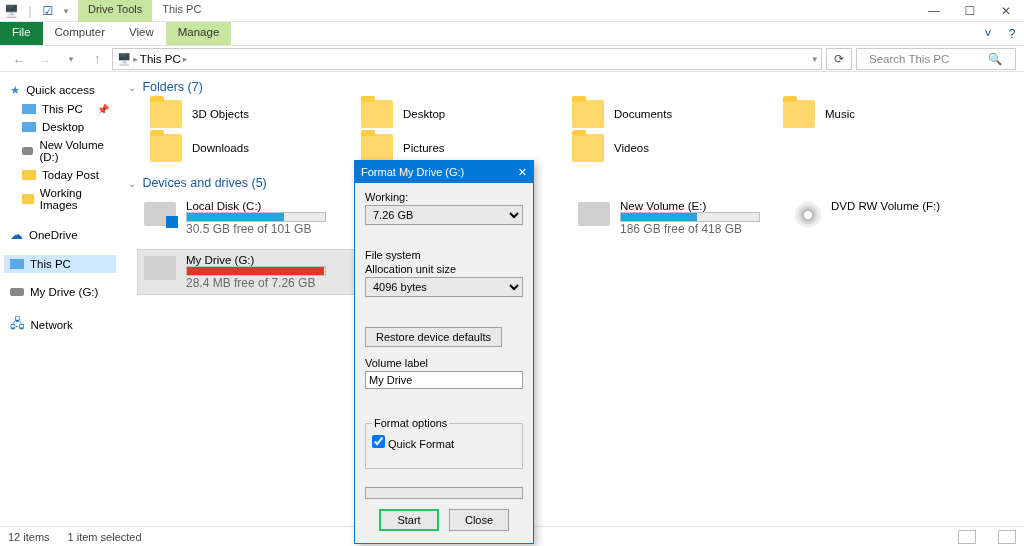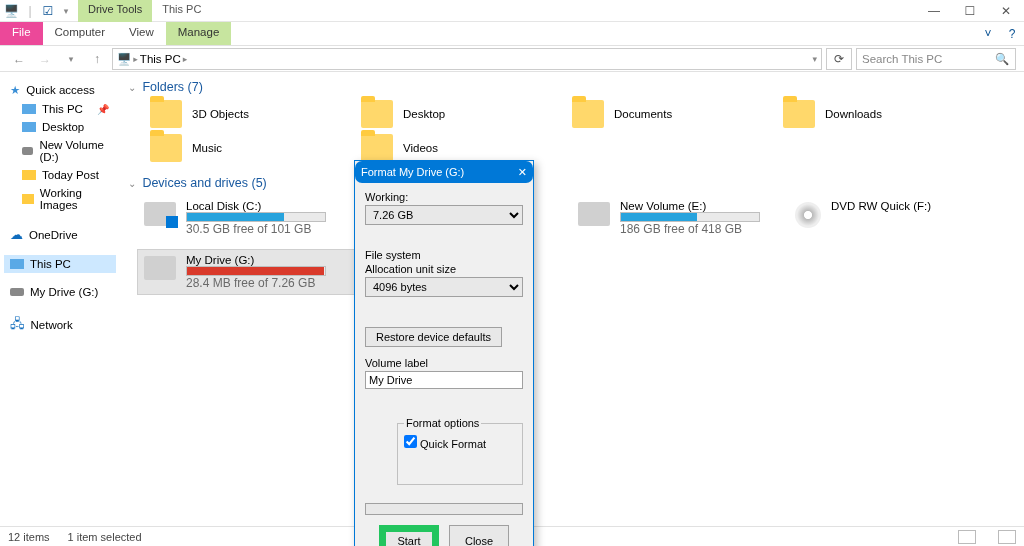--- a/index.html
+++ b/index.html
@@ -11,31 +11,31 @@
   .titlebar .qat .q { width: 16px; height: 16px; display:flex;align-items:center;justify-content:center; }
   .titlebar .tabgroup { display:flex; height:22px; }
   .titlebar .drivetools { background:#c7e59f; font-size:11px; padding: 3px 10px 0; color:#333;}
   .titlebar .title { font-size:11px; padding:3px 10px 0; color:#555;}
   .titlebar .spacer { flex:1; }
   .titlebar .winbtn { width:36px; height:22px; display:flex; align-items:center; justify-content:center; color:#555; }
 
   
   .ribbon { height: 24px; display:flex; align-items:stretch; background:#fff; border-bottom:1px solid #e1e1e1;}
   .ribbon .tab { padding: 4px 12px; font-size:11.5px; color:#444; }
-  .ribbon .tab.file { background:#ec4899; color:#fff; }
+  .ribbon .tab.file { background:#15803d; color:#fff; }
   .ribbon .tab.manage { background:#c7e59f; color:#333;}
   .ribbon .spacer { flex:1;}
   .ribbon .help { width:24px; display:flex;align-items:center;justify-content:center;}
 
   
   .addr { height: 26px; display:flex; align-items:center; gap:4px; padding: 0 8px; border-bottom:1px solid #e1e1e1;}
   .addr .navbtn { width:22px; height:22px; display:flex;align-items:center;justify-content:center; color:#888;}
   .addr .crumbs { flex:1; border:1px solid #ccc; height:22px; display:flex; align-items:center; gap:2px; padding:0 4px; font-size:11.5px;}
   .addr .refresh { border:1px solid #ccc; height:22px; width:26px; display:flex;align-items:center;justify-content:center;}
-  .addr .search { border:1px solid #ccc; height:22px; width:160px; display:flex; align-items:center; padding:0 5px; font-size:11.5px; color:#888; justify-content:space-between;}
+  .addr .search { border:1px solid #ccc; height:22px; width:160px; display:flex; align-items:center; padding:0 12px; font-size:11.5px; color:#888; justify-content:space-between;}
 
   
   .main { display:flex; height: calc(546px - 22px - 24px - 26px - 20px); }
   .sidebar { width: 120px; padding: 8px 4px; font-size:11.5px; }
   .sidebar .item { display:flex; align-items:center; gap:6px; padding:3px 6px; }
   .sidebar .item.selected { background:#cde8ff; }
   .sidebar .spacer { height:10px; }
   .content { flex:1; padding: 4px 0 0 0; }
   .section-h { display:flex; align-items:center; gap:6px; color:#1a5aa0; font-size:12.5px; padding: 4px 8px;}
   .section-h .chev { color:#888; font-size:10px;}
@@ -54,32 +54,32 @@
   .drive-bar .fill { position:absolute; left:0; top:0; bottom:0;}
   .drive-sub { color:#6a6a6a; font-size:12px;}
 
   
   .status { position:absolute; bottom:0; left:0; right:0; height:20px; border-top:1px solid #e1e1e1; display:flex; align-items:center; padding:0 8px; font-size:11px; color:#444; gap:18px;}
   .status .spacer{flex:1;}
   .status .vbtn{width:18px;height:14px;border:1px solid #bbb; margin-left:4px;}
 
   
   .dialog { position:absolute; left:354px; top:160px; width:180px; background:#f0f0f0; border:1px solid #0078d7; box-shadow: 3px 3px 8px rgba(0,0,0,0.25); font-size:11px;}
-  .dialog .dtitle { background:#0078d7; color:#fff; height:22px; display:flex; align-items:center; justify-content:space-between; padding:0 6px; font-size:11px;border-radius:7px;}
+  .dialog .dtitle { background:#0078d7; color:#fff; height:22px; display:flex; align-items:center; justify-content:space-between; padding:0 6px; font-size:11px;}
   .dialog .dbody { padding: 8px 10px 10px; }
   .dialog label { display:block; margin-bottom:2px; font-size:11px;}
   .dialog select, .dialog input[type=text] { width:100%; border:1px solid #a0a0a0; background:#fff; font-size:11px; padding:2px 3px; margin-bottom:24px;}
   .dialog select { background:#e8e8e8;}
   .dialog .btn { border:1px solid #a0a0a0; background:#e8e8e8; padding:3px 10px; font-size:11px;}
-  .dialog fieldset { border:1px solid #c0c0c0; padding:6px 6px 32px; margin-top:4px;margin-left:32px;}
+  .dialog fieldset { border:1px solid #c0c0c0; padding:6px 6px 16px; margin-top:4px;}
   .dialog legend{font-size:11px; padding:0 2px;}
   .dialog .progress{height:12px; border:1px solid #a0a0a0; background:#e8e8e8; margin-top:18px;}
   .dialog .dfooter { display:flex; gap:10px; justify-content:center; padding:10px 0 2px;}
   .dialog .dfooter .btn { width:60px; text-align:center;}
-  .dialog .dfooter .btn.primary{border:7px solid #22c55e;}
+  .dialog .dfooter .btn.primary{border:2px solid #22c55e;}
   .star{color:#3b8fd6;} .pc{background:#5aa9e6;width:14px;height:10px;display:inline-block;} .dsk{background:#5aa9e6;width:14px;height:10px;display:inline-block;}
   .hdd{background:#888;width:14px;height:8px;display:inline-block;border-radius:2px;}
   .fld{background:#ffcb40;width:14px;height:10px;display:inline-block;}
   .cloud{color:#0f6cbd;font-size:13px;}
   .net{color:#0f6cbd;font-size:13px;}
 </style>
 </head>
 <body>
 
 <div class="titlebar">
@@ -191,25 +191,29 @@
       <div class="folder-item">
           <div class="folder-icon"></div>
           <span>Desktop</span>
         </div>
       <div class="folder-item">
           <div class="folder-icon"></div>
           <span>Documents</span>
         </div>
       <div class="folder-item">
           <div class="folder-icon"></div>
+          <span>Music</span>
+        </div>
+      <div class="folder-item">
+          <div class="folder-icon"></div>
           <span>Downloads</span>
         </div>
       <div class="folder-item">
           <div class="folder-icon"></div>
-          <span>Music</span>
+          <span>Pictures</span>
         </div>
       <div class="folder-item">
           <div class="folder-icon"></div>
           <span>Videos</span>
         </div>
     </div>
 
     <div class="section-h">
         <span class="chev">⌄</span>
         <span>Devices and drives (5)</span>
@@ -232,21 +236,21 @@
           <span>New Volume (E:)</span>
           <div class="drive-bar">
               <div class="fill" style="width:55%;background:#27a3dd"></div>
             </div>
           <span class="drive-sub">186 GB free of 418 GB</span>
         </div>
       </div>
       <div class="drive-item">
         <div class="drive-icon dvd"></div>
         <div class="drive-info">
-            <span>DVD RW Quick (F:)</span>
+            <span>DVD RW Volume (F:)</span>
           </div>
       </div>
       <div class="drive-item selected">
         <div class="drive-icon"></div>
         <div class="drive-info">
           <span>My Drive (G:)</span>
           <div class="drive-bar">
               <div class="fill" style="width:99%;background:#d93a2b"></div>
             </div>
           <span class="drive-sub">28.4 MB free of 7.26 GB</span>

